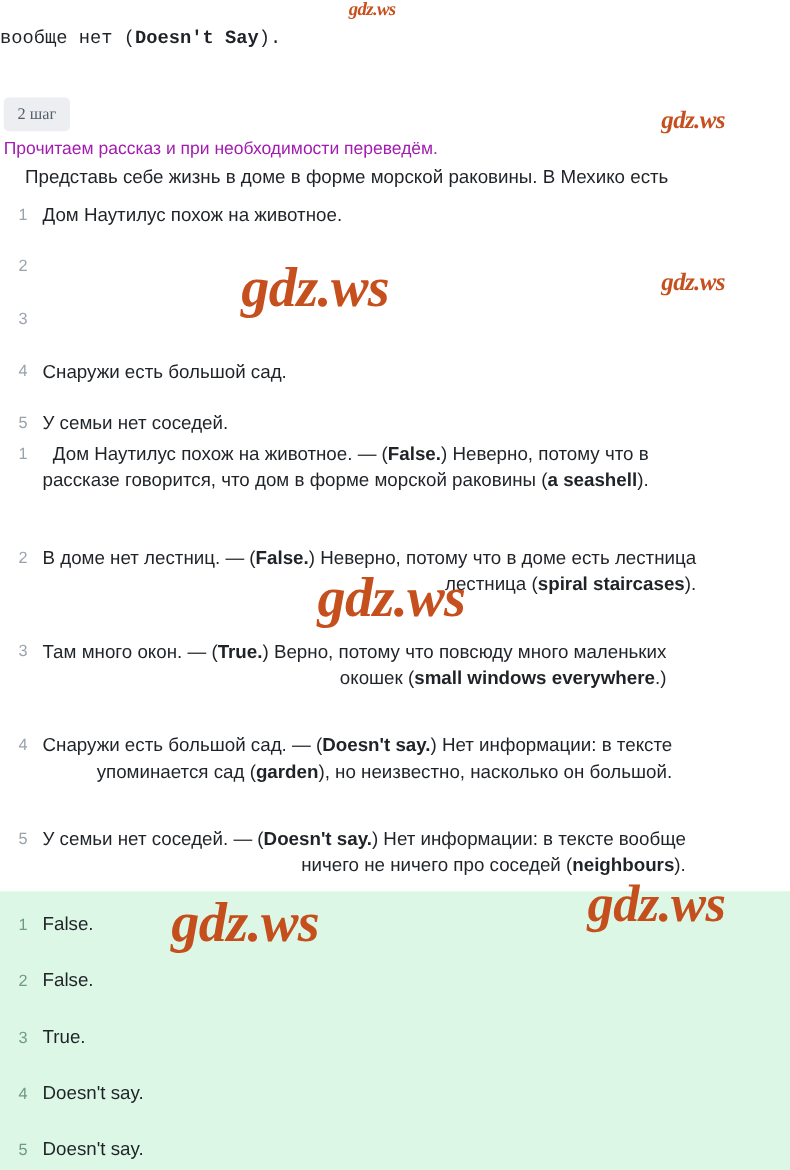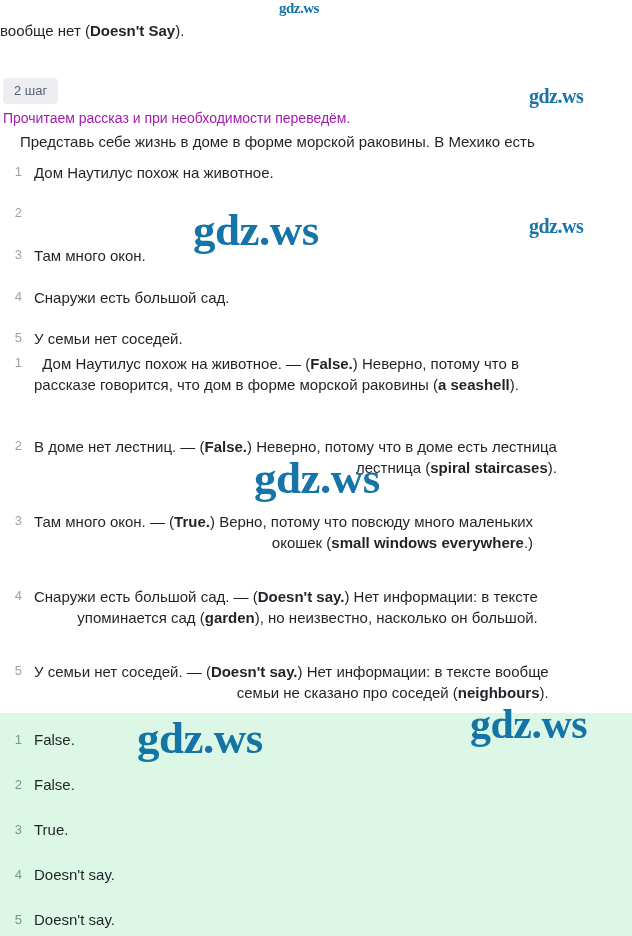--- a/index.html
+++ b/index.html
@@ -13,57 +13,59 @@
   }
   .page {
     position: relative;
     width: 632px; height: 936px;
     background: #ffffff;
   }
 
   
   .wm {
     position: absolute;
-    color: #0369a1;
+    color: #c2410c;
     font-family: "Liberation Serif", serif;
     font-weight: 700;
     letter-spacing: -0.5px;
     opacity: 0.92;
     pointer-events: none;
     user-select: none;
     white-space: nowrap;
+    font-style: italic;
   }
   .wm-top   { left: 279px; top: 0px;   font-size: 15px; }
   .wm-r1    { left: 529px; top: 85px;  font-size: 20px; }
   .wm-mid   { left: 193px; top: 204px; font-size: 45px; }
   .wm-r2    { left: 529px; top: 215px; font-size: 20px; }
   .wm-mid2  { left: 254px; top: 452px; font-size: 45px; }
   .wm-green1{ left: 137px; top: 712px; font-size: 45px; }
   .wm-green2{ left: 470px; top: 700px; font-size: 42px; }
 
   
   .line {
     position: absolute;
     font-size: 15px;
     line-height: 21px;
     color: #1f2328;
   }
   .bold { font-weight: 700; }
 
-  .top-sentence { left: 0px; top: 20px; width: 620px; }
+  .top-sentence { left: 0px; top: 20px; width: 620px; font-family: Liberation Mono, monospace; }
 
   
   .step-chip {
     position: absolute;
     left: 3px; top: 78px;
     background: #eceef1;
     color: #55606e;
     border-radius: 4px;
     font-size: 13px;
     padding: 5px 11px 6px 11px;
+    font-family: Liberation Serif, serif;
   }
   .step-note {
     position: absolute;
     left: 3px; top: 110px;
     font-size: 14px;
     color: #a21caf;
   }
 
   .task-intro { left: 20px; top: 131px; width: 615px; }
 
@@ -128,21 +130,20 @@
 
   <div class="item" style="left:0px; top:162px;">
     <div class="num">1</div>
     <div class="itxt">Дом Наутилус похож на животное.</div>
   </div>
   <div class="item" style="left:0px; top:203px;">
     <div class="num">2</div>
   </div>
   <div class="item" style="left:0px; top:245px;">
     <div class="num">3</div>
-    <div class="itxt">Там много окон.</div>
   </div>
   <div class="item" style="left:0px; top:287px;">
     <div class="num">4</div>
     <div class="itxt">Снаружи есть большой сад.</div>
   </div>
   <div class="item" style="left:0px; top:328px;">
     <div class="num">5</div>
     <div class="itxt">У семьи нет соседей.</div>
   </div>
 
@@ -175,21 +176,21 @@
     <div class="itxt">
       <span>Снаружи есть большой сад. — (</span><span class="bold">Doesn't say.</span><span>) Нет информации: в тексте</span><br>
       <span>упоминается сад (</span><span class="bold">garden</span><span>), но неизвестно, насколько он большой.</span>
     </div>
   </div>
 
   <div class="item" style="left:0px; top:661px;">
     <div class="num">5</div>
     <div class="itxt">
       <span>У семьи нет соседей. — (</span><span class="bold">Doesn't say.</span><span>) Нет информации: в тексте вообще</span><br>
-      <span>семьи не сказано про соседей (</span><span class="bold">neighbours</span><span>).</span>
+      <span>ничего не ничего про соседей (</span><span class="bold">neighbours</span><span>).</span>
     </div>
   </div>
 
   <div class="answers">
     <div class="ans-item" style="left:0px; top:16px;">
       <div class="ans-num">1</div>
       <div class="ans-txt">False.</div>
     </div>
     <div class="ans-item" style="left:0px; top:61px;">
       <div class="ans-num">2</div>

